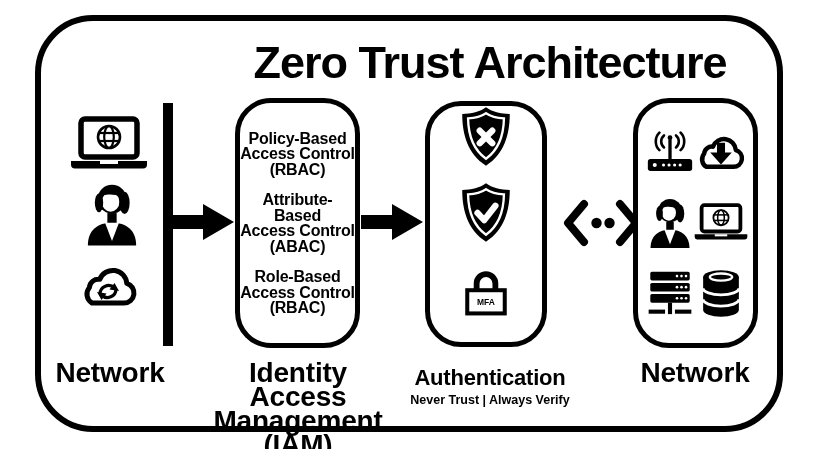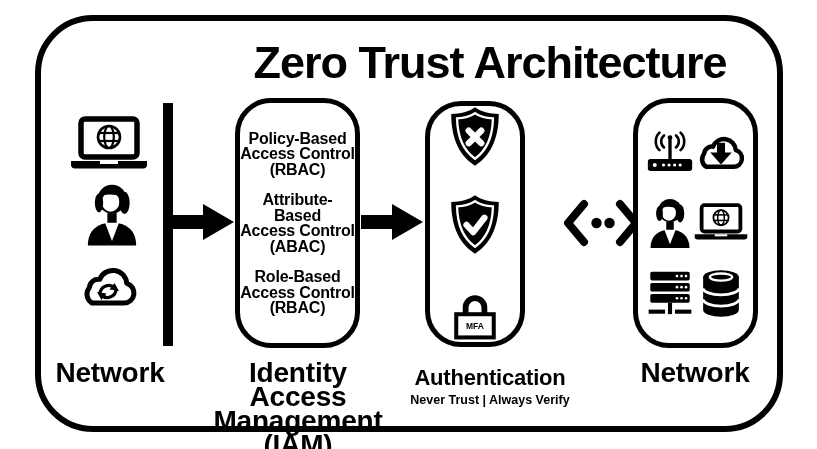--- a/index.html
+++ b/index.html
@@ -25,22 +25,22 @@
   .box {
     position:absolute; border:5px solid #000; border-radius:36px;
     box-sizing:border-box; background:#fff;
   }
   .iam-box {
     left:235px; top:98px; width:125px; height:250px;
     display:flex; flex-direction:column; justify-content:center; align-items:center; gap:15px;
   }
   .iam-item { text-align:center; font-size:16px; line-height:15.5px; font-weight:700; letter-spacing:-0.2px; }
   .auth-box {
-    left:425px; top:101px; width:100px; height:246px;
-    display:flex; flex-direction:column; justify-content:space-between; align-items:center; gap:15px;
+    left:425px; top:101px; width:122px; height:246px;
+    display:flex; flex-direction:column; justify-content:flex-start; align-items:center; gap:15px;
   }
   .auth-box .lock-wrap { margin-top:8px; line-height:0; }
   .na-box {
     left:633px; top:98px; width:125px; height:250px;
     display:grid; grid-template-columns:1fr 1fr; grid-template-rows:1fr 1fr 1fr;
     align-items:center; justify-items:center; padding:14px 8px; 
   }
   .na-box .cell { line-height:0; }
 
   .label {

